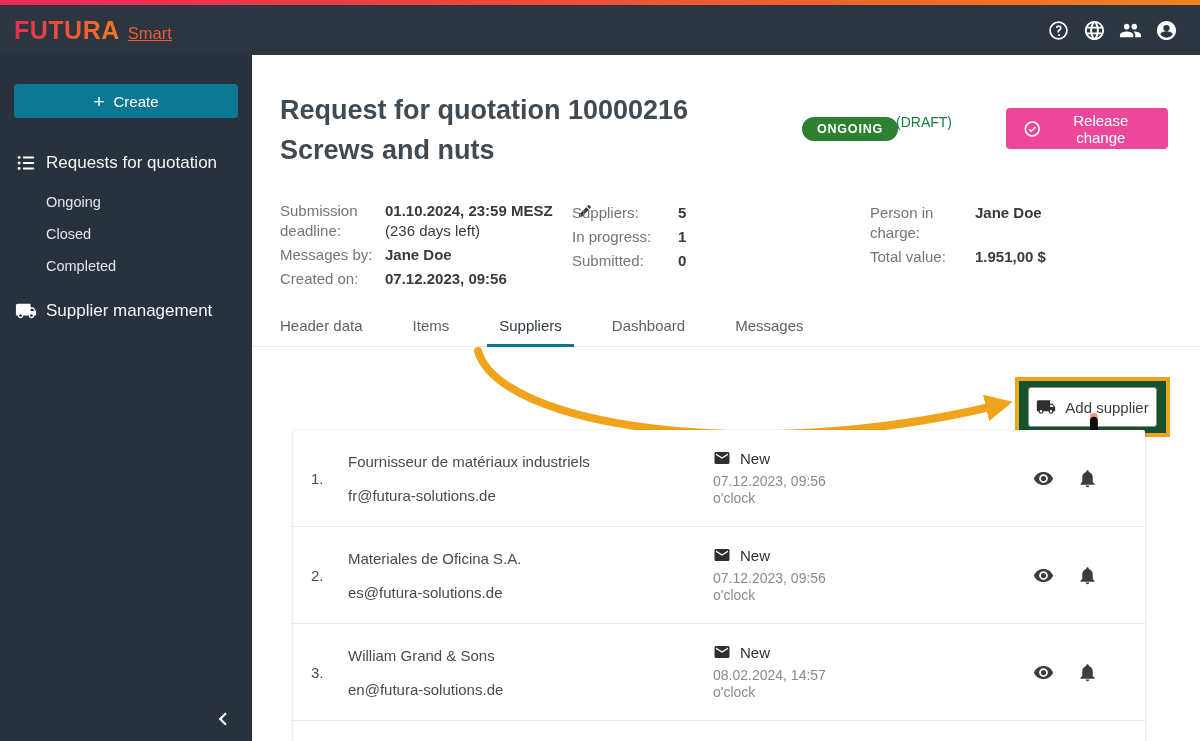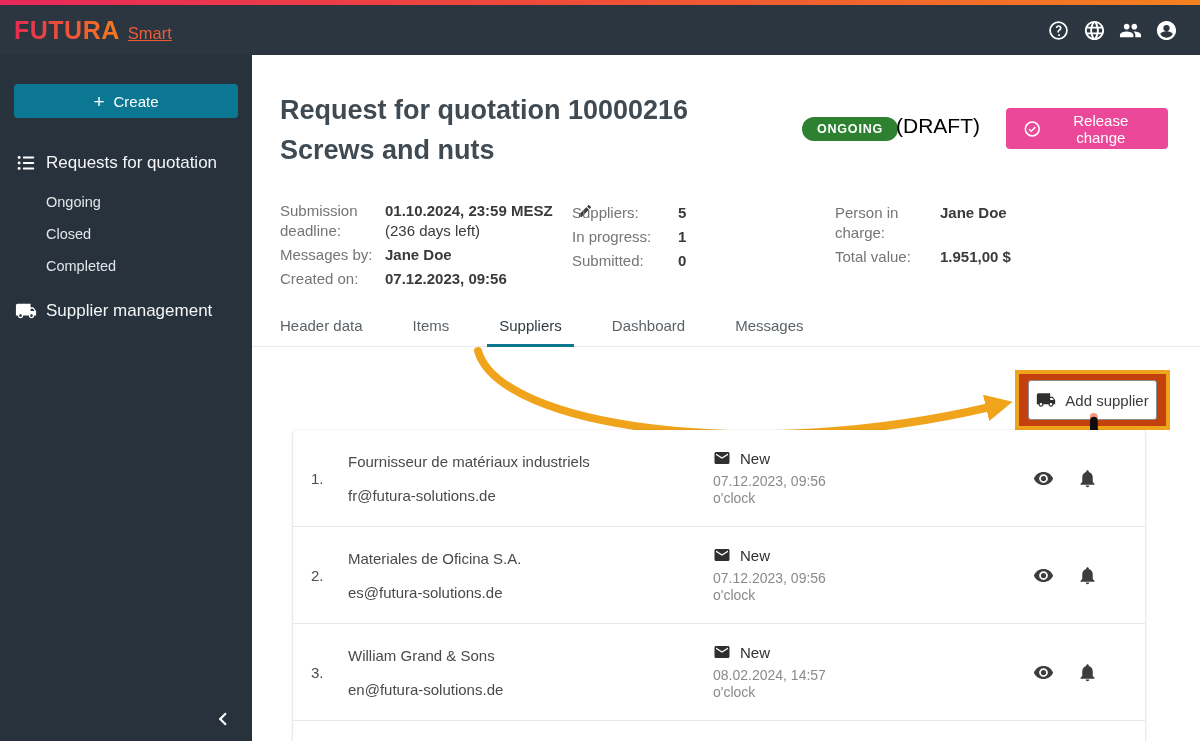--- a/index.html
+++ b/index.html
@@ -41,50 +41,50 @@
   .collapse svg { width:100%; height:100%; fill:currentColor; }
 
   
   .main { position:absolute; left:252px; top:55px; width:916px; height:686px; background:#fff; }
 
   .page-title { position:absolute; left:28px; top:35px; font-size:27px; font-weight:bold;
     color:#3f4a52; line-height:40px; }
 
   .status-badge { position:absolute; left:550px; top:62px; background:#2f8132; color:#fff;
     font-size:12.5px; font-weight:bold; letter-spacing:.8px; padding:5px 15px; border-radius:14px; }
-  .draft-label { position:absolute; left:644px; top:59px; font-size:21px; color:#000000; }
+  .draft-label { position:absolute; left:644px; top:59px; font-size:14px; color:#15803d; }
   .release-btn { position:absolute; left:754px; top:53px; height:41px; background:#ec4899;
     border:none; border-radius:4px; color:#fff; font-size:15px; font-family:inherit;
     display:flex; align-items:center; gap:9px; padding:0 17px; cursor:pointer; }
   .release-btn .b-icon { width:20px; height:20px; display:inline-flex; }
   .release-btn .b-icon svg { width:100%; height:100%; fill:none; stroke:#fff; stroke-width:2; }
 
   .meta-col { position:absolute; display:grid; column-gap:0; row-gap:4px; font-size:15px; }
   .meta-col .lbl { color:#757575; line-height:20px; }
   .meta-col .val { color:#3a3a3a; font-weight:bold; line-height:20px; }
   .mc1 { left:28px; top:146px; grid-template-columns:105px auto; }
   .mc2 { left:320px; top:148px; grid-template-columns:106px auto; }
-  .mc3 { left:583px; top:148px; grid-template-columns:105px auto; }
+  .mc3 { left:618px; top:148px; grid-template-columns:105px auto; }
   .deadline-line { display:flex; align-items:center; gap:24px; }
   .edit-icon { width:16px; height:16px; display:inline-flex; cursor:pointer; }
   .edit-icon svg { width:100%; height:100%; fill:#3a3a3a; }
 
   
   .tabs { position:absolute; left:0; top:253px; width:948px; display:flex; gap:26px;
     padding-left:16px; border-bottom:1px solid #e9e9e9; }
   .tab { padding:9px 12px 10px 12px; font-size:15px; color:#5c6368; cursor:pointer;
     margin-bottom:-1px; border-bottom:3px solid transparent; }
   .tab.active { color:#2f3a40; border-bottom-color:#0c7792; }
 
   
   .anno-arrow { position:absolute; left:0; top:0; width:948px; height:686px; pointer-events:none; }
 
   
-  .highlight-box { position:absolute; left:763px; top:315px; width:155px; height:60px;
-    border:4px solid #f0a41c; background:#c2410c; display:flex; align-items:center; justify-content:center; }
+  .highlight-box { position:absolute; left:763px; top:322px; width:155px; height:60px;
+    border:4px solid #f0a41c; background:#14532d; display:flex; align-items:center; justify-content:center; }
   .add-supplier-btn { width:129px; height:40px; background:#fff; border:1px solid #8f8f8f;
     border-radius:3px; font-size:15px; color:#3c3c3c; font-family:inherit;
     display:flex; align-items:center; justify-content:center; gap:9px; cursor:pointer; }
   .add-supplier-btn .b-icon { width:20px; height:20px; display:inline-flex; }
   .add-supplier-btn .b-icon svg { width:100%; height:100%; fill:#2f2f2f; }
   .cursor-hand { position:absolute; left:826px; top:356px; width:34px; height:42px; pointer-events:none; }
 
   
   .card { position:absolute; left:41px; top:375px; width:852px; height:330px; background:#fff;
     border-radius:2px; box-shadow:0 1px 3px rgba(0,0,0,.2), 0 0 1px rgba(0,0,0,.12); }

